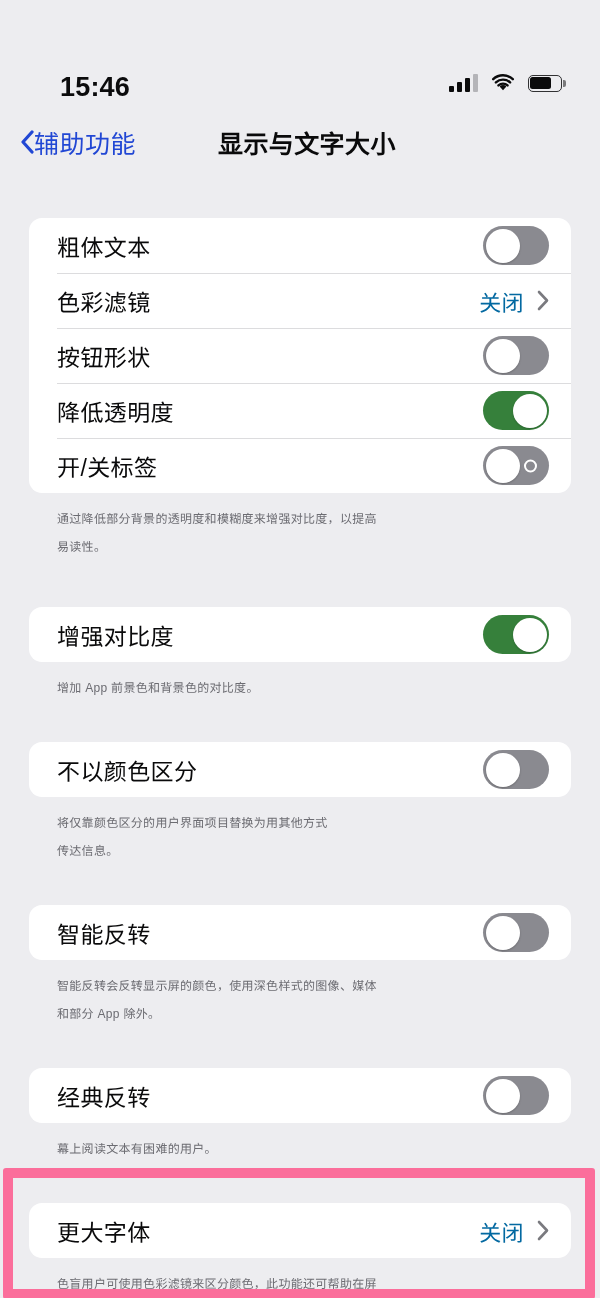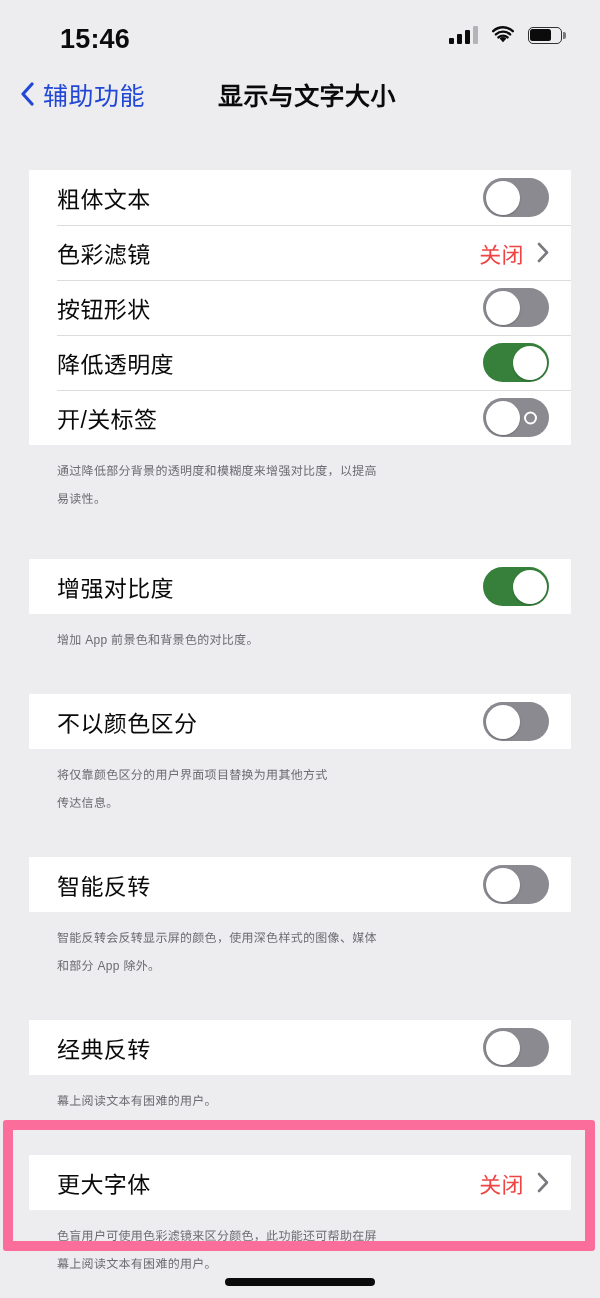--- a/index.html
+++ b/index.html
@@ -11,20 +11,21 @@
     overflow:hidden;
     position:relative;
   }
   .screen { position:relative; width:600px; height:1298px; background:#EDEDF0; }
 
   
   .statusbar {
     position:relative; height:70px;
     display:flex; align-items:center; justify-content:space-between;
     padding:16px 44px 0 0;
+    margin-top:48px;
   }
   .sb-time {
     position:absolute; left:60px; top:24px;
     font-size:27px; font-weight:600; color:#0B0B0C; letter-spacing:0.2px;
   }
   .sb-right {
     position:absolute; right:38px; top:26px;
     display:flex; align-items:center; gap:13px;
   }
   .signal { display:flex; align-items:flex-end; gap:3px; height:18px; }
@@ -48,52 +49,52 @@
   }
   .batt-tip {
     position:absolute; right:-4px; top:5px; width:2.6px; height:7px;
     background:#1C1C1E; border-radius:0 2px 2px 0; opacity:.55;
   }
 
   
   .navbar { position:relative; height:62px; }
   .back-btn {
     position:absolute; left:20px; top:6px;
-    display:flex; align-items:center; gap:9px;
+    display:flex; align-items:center; 
     cursor:pointer;
   }
   .back-chevron { width:14px; height:24px; display:block; }
   .back-label { font-size:25px; color:#2147D4; font-weight:400; letter-spacing:.5px; }
   .nav-title {
     position:absolute; left:218px; top:6px;
     font-size:25px; font-weight:600; color:#0A0A0B; letter-spacing:.4px;
   }
 
   
   .content { position:relative; padding:0; }
 
   .card {
     margin:0 29px;
     background:#FFFFFF;
-    border-radius:1px;
+    border-radius:13px;
     overflow:hidden;
   }
   .row {
     position:relative;
     height:55px;
     display:flex; align-items:center; justify-content:space-between;
     padding:0 22px 0 28px;
   }
   .row + .row::before {
     content:""; position:absolute; left:28px; right:0; top:0;
     height:1px; background:#DCDCDE;
   }
   .row-label { font-size:23px; color:#0A0A0B; letter-spacing:.4px; }
   .row-right { display:flex; align-items:center; gap:13px; }
-  .row-value { font-size:22px; color:#ef4444; letter-spacing:.4px; }
+  .row-value { font-size:22px; color:#0369a1; letter-spacing:.4px; }
   .chev { width:12px; height:21px; display:block; }
 
   
   .toggle {
     position:relative; width:66px; height:39px; border-radius:20px;
     background:#8A8A90; flex:none;
   }
   .toggle.on { background:#36803B; }
   .toggle .knob {
     position:absolute; top:2.5px; left:2.5px;

